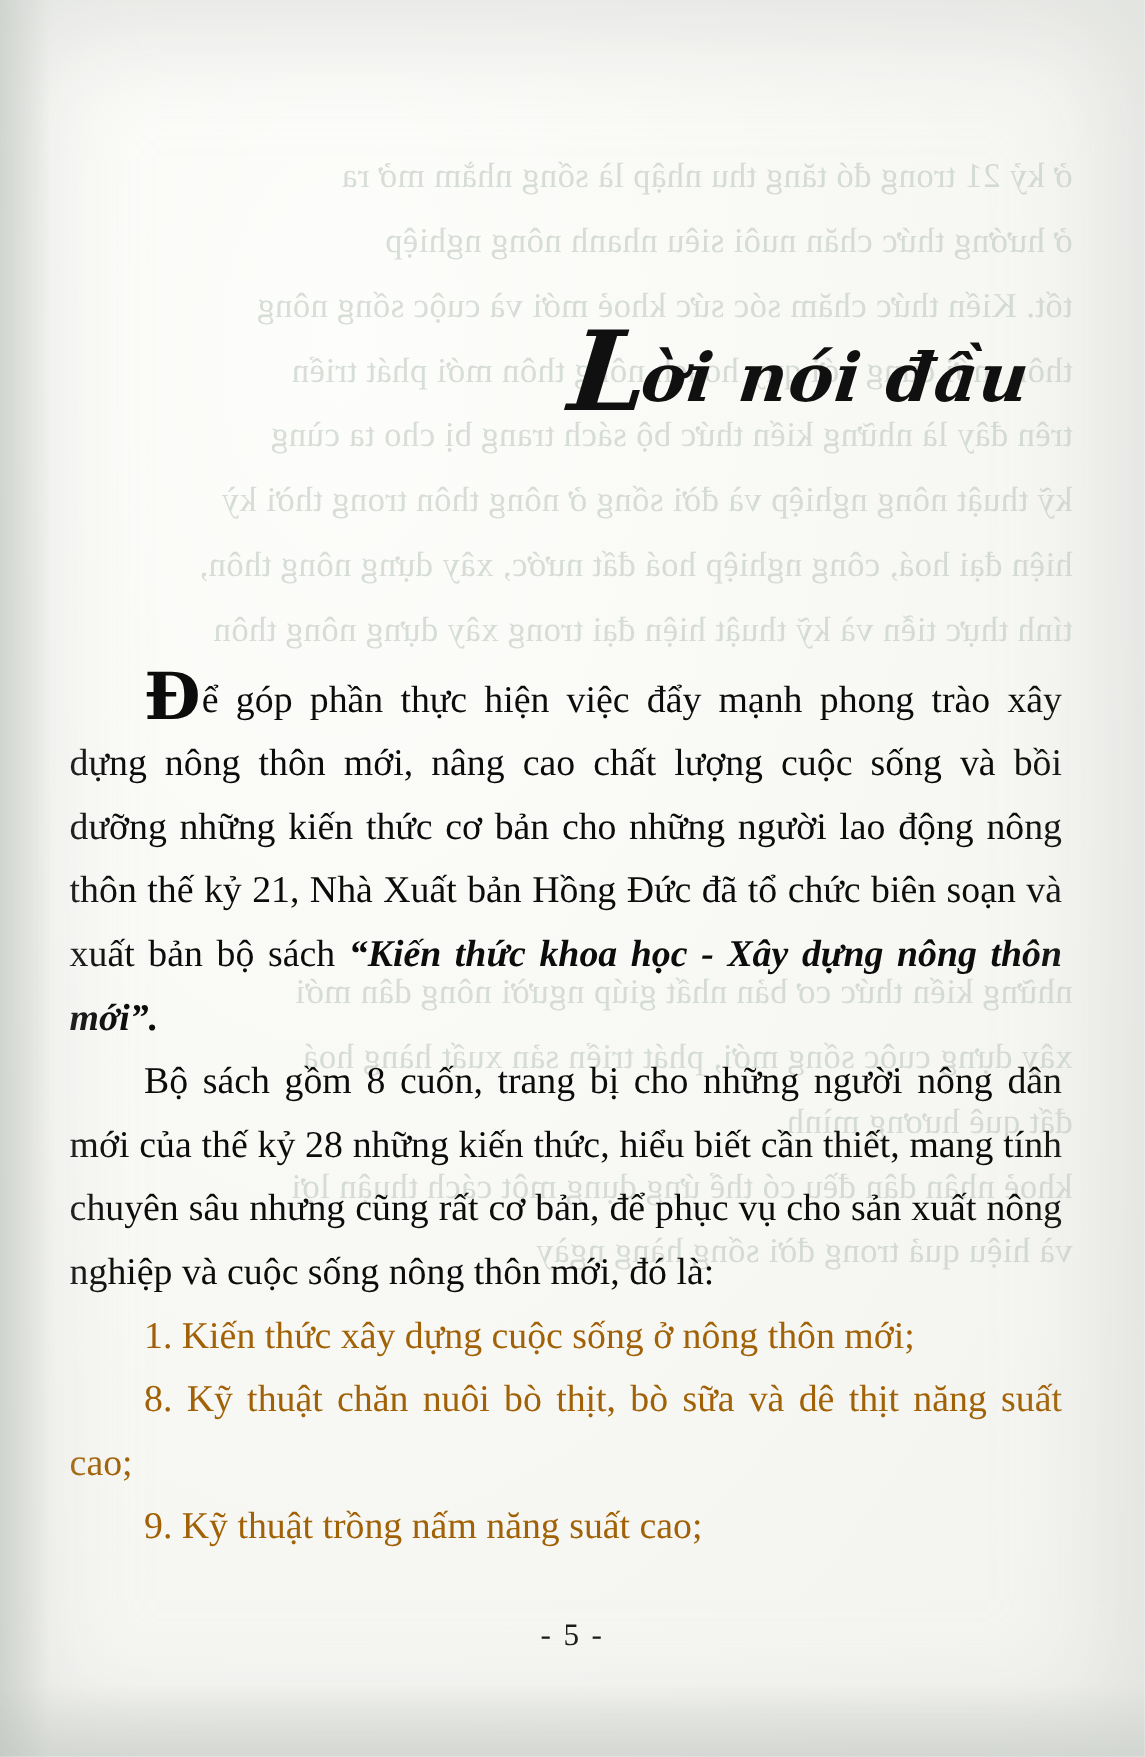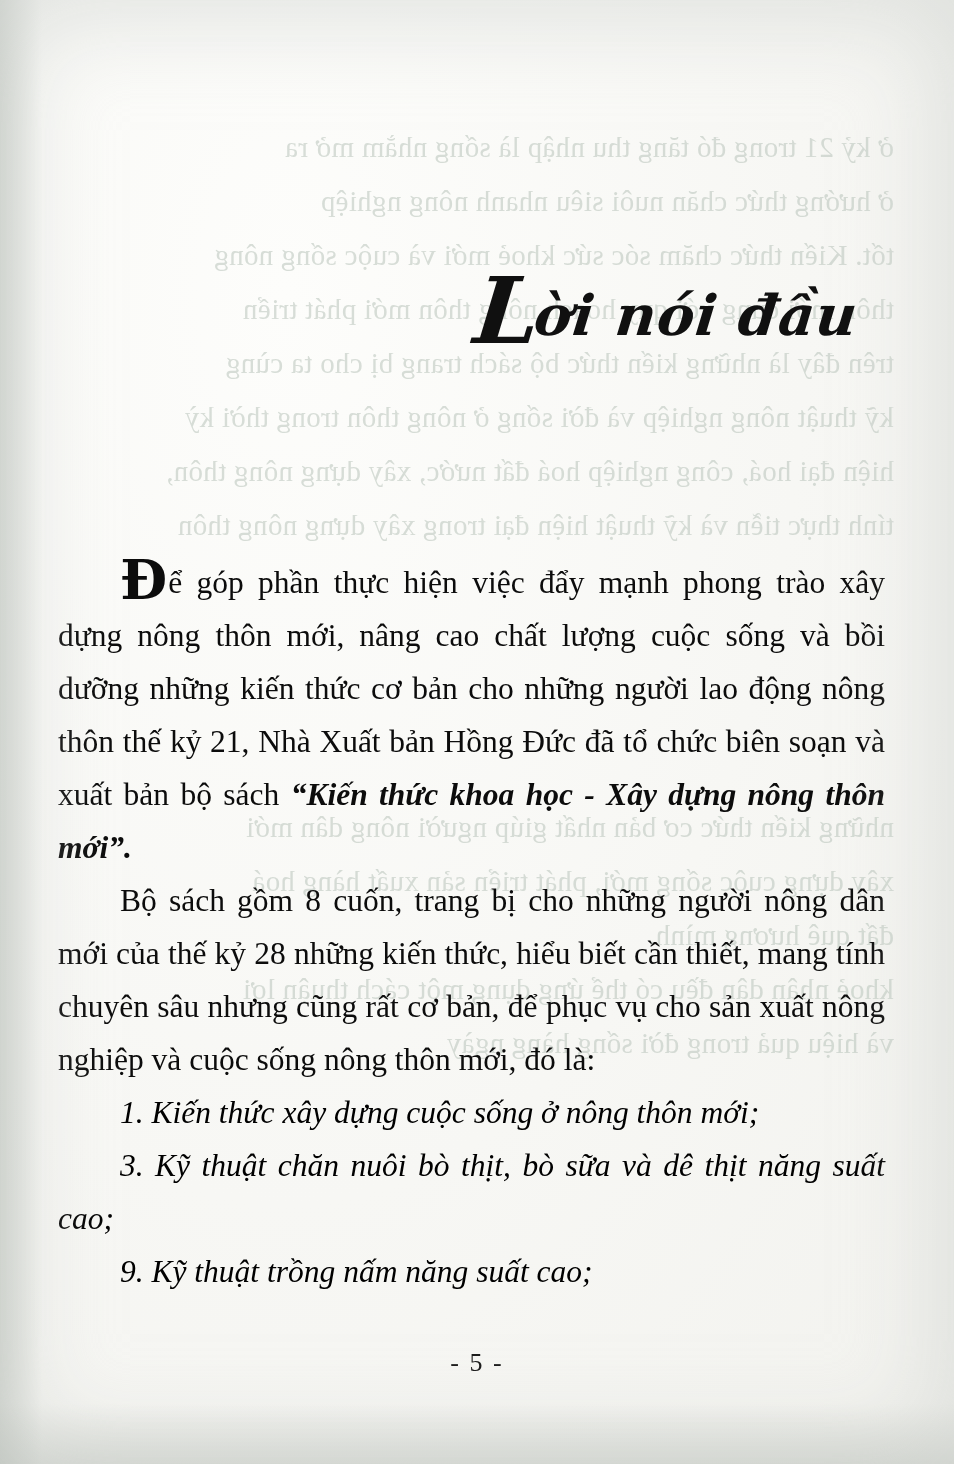--- a/index.html
+++ b/index.html
@@ -104,24 +104,23 @@
     margin-right: 1px;
   }
   .bold-italic {
     font-weight: 700;
     font-style: italic;
   }
   .list-item {
     margin: 0;
     font-size: 31.5px;
     line-height: 53px;
-    font-style: italic;
     text-align: justify;
     text-indent: 62px;
-    color: #000000;
+    color: #a16207;
   }
 
   .folio {
     position: absolute;
     left: 0; right: 0;
     top: 1348px;
     text-align: center;
     font-size: 26px;
     letter-spacing: 2px;
     color: #1a1a1a;
@@ -177,21 +176,21 @@
     <span class="heading-text"><span class="initial">L</span><span>ời nói đầu</span></span>
   </div>
 
   <div class="body-block">
 
     <p class="para first"><span class="dropcap">Đ</span><span>ể góp phần thực hiện việc đẩy mạnh phong trào xây dựng nông thôn mới, nâng cao chất lượng cuộc sống và bồi dưỡng những kiến thức cơ bản cho những người lao động nông thôn thế kỷ 21, Nhà Xuất bản Hồng Đức đã tổ chức biên soạn và xuất bản bộ sách </span><span class="bold-italic">“Kiến thức khoa học - Xây dựng nông thôn mới”.</span></p>
 
     <p class="para">Bộ sách gồm 8 cuốn, trang bị cho những người nông dân mới của thế kỷ 28 những kiến thức, hiểu biết cần thiết, mang tính chuyên sâu nhưng cũng rất cơ bản, để phục vụ cho sản xuất nông nghiệp và cuộc sống nông thôn mới, đó là:</p>
 
     <p class="list-item">1. Kiến thức xây dựng cuộc sống ở nông thôn mới;</p>
-    <p class="list-item">3. Kỹ thuật chăn nuôi bò thịt, bò sữa và dê thịt năng suất cao;</p>
+    <p class="list-item">8. Kỹ thuật chăn nuôi bò thịt, bò sữa và dê thịt năng suất cao;</p>
     <p class="list-item">9. Kỹ thuật trồng nấm năng suất cao;</p>
 
   </div>
 
   <div class="folio">- 5 -</div>
 </div>
 
 <div class="edge-left"></div>
 <div class="edge-bottom"></div>
 <div class="vignette"></div>

